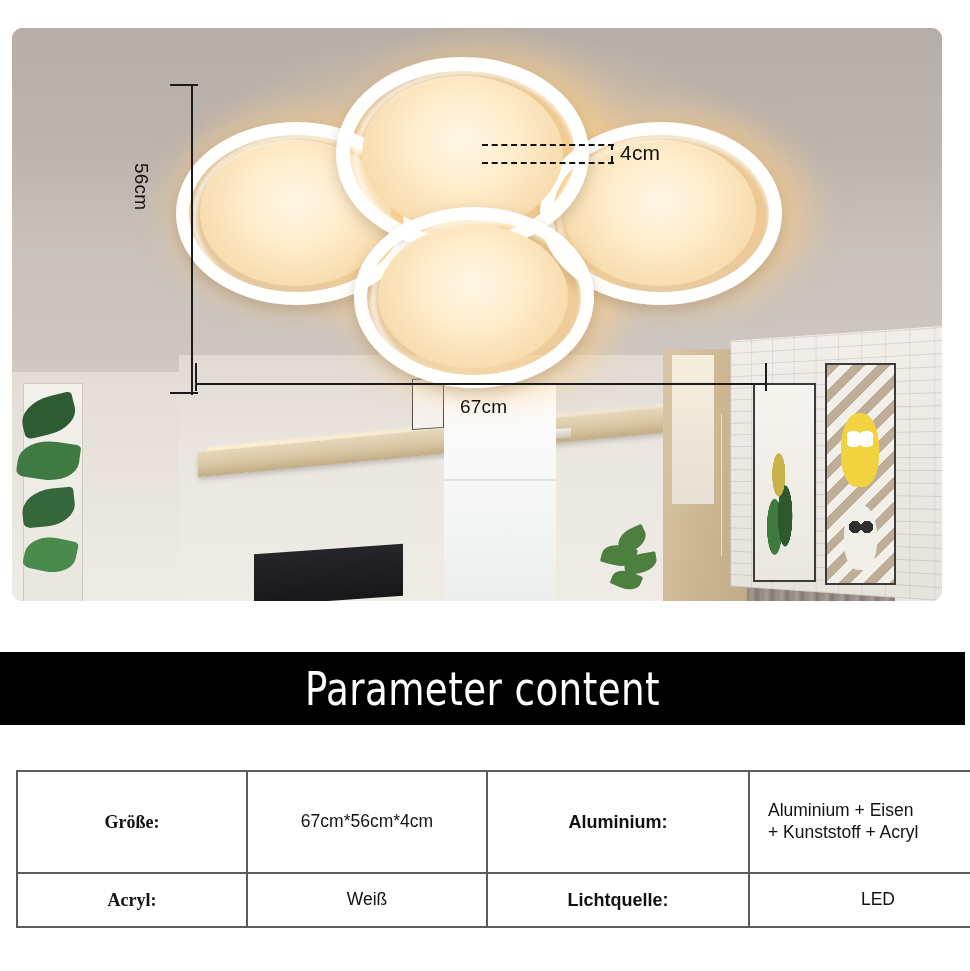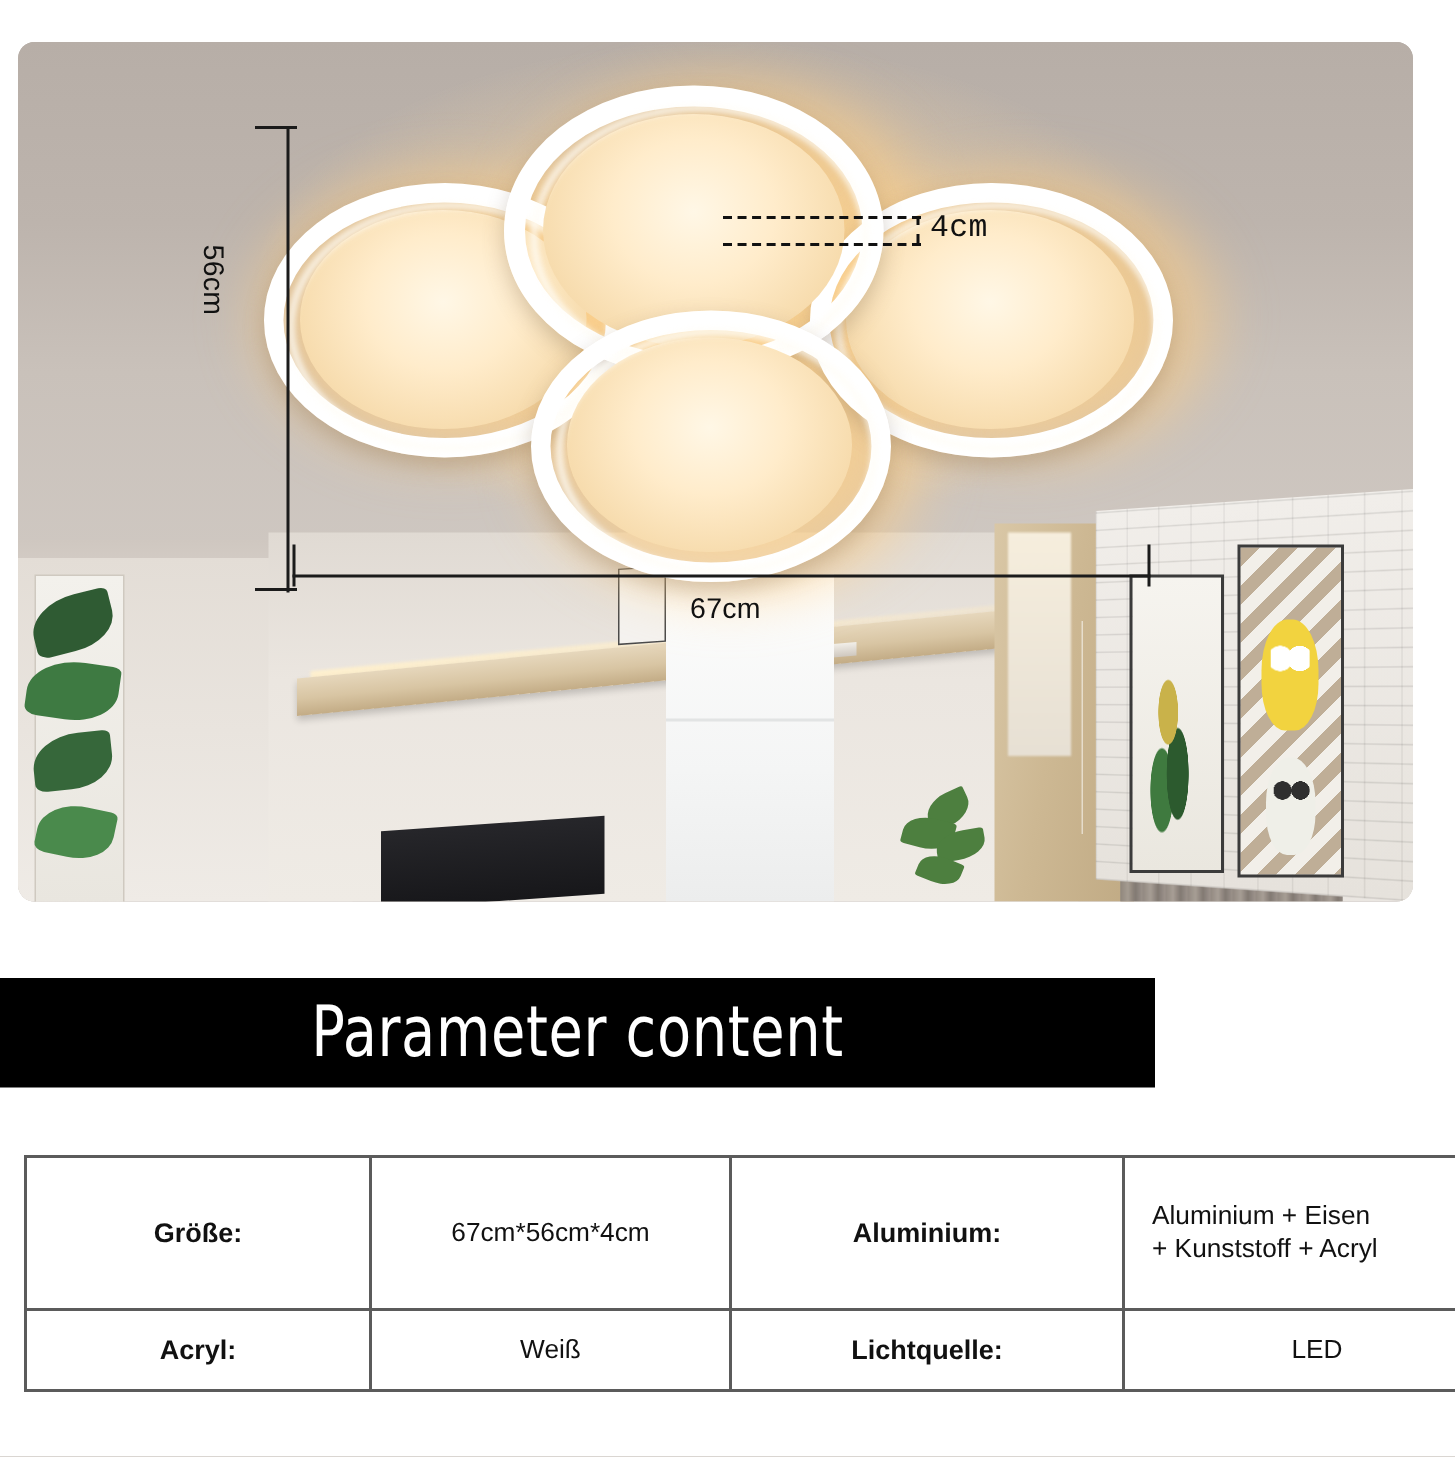--- a/index.html
+++ b/index.html
@@ -124,42 +124,42 @@
   }
 
   
   .dim-line{position:absolute;background:#1b1b1b;}
   .dim-label{position:absolute;color:#111;font-size:19px;letter-spacing:.2px;}
   .dash-h{position:absolute;height:0;border-top:2.4px dashed #111;}
   .dash-v{position:absolute;width:0;border-left:2.4px dashed #111;}
 
   
   #banner{
-    position:absolute;left:0;top:652px;width:770px;height:73px;background:#000;
+    position:absolute;left:0;top:652px;width:965px;height:73px;background:#000;
   }
   #banner span{
     position:absolute;left:0;top:0;width:100%;height:100%;
     display:flex;align-items:center;justify-content:center;
     color:#fff;font-size:47px;letter-spacing:.5px;
     font-family:"DejaVu Sans Condensed","Liberation Sans", sans-serif;
     transform:scaleX(.88);
   }
 
   
   #spec{
     position:absolute;left:16px;top:770px;width:922px;height:158px;
     border-collapse:collapse;table-layout:fixed;
   }
   #spec td{
     border:2px solid #5b5b5b;padding:0 6px;text-align:center;vertical-align:middle;
     font-size:17.5px;color:#111;line-height:1.25;
   }
   #spec td.k{font-weight:bold;font-size:18px;}
   #spec td.ml{text-align:left;padding-left:18px;}
-  .c1{width:216px;} .c2{width:226px;} .c3{width:248px;} .c4{width:232px;}
+  .c1{width:216px;font-family:Liberation Serif, serif;} .c2{width:226px;} .c3{width:248px;} .c4{width:232px;}
 </style>
 </head>
 <body>
 
 <div id="photo">
 
   <div class="ceiling"></div>
   <div class="room"></div>
 
   <div class="wall-left"></div>
@@ -237,21 +237,21 @@
 
   <div class="dash-h" style="left:50.5%;top:20.3%;width:14.2%;"></div>
   <div class="dash-h" style="left:50.5%;top:23.3%;width:14.2%;"></div>
   <div class="dash-v" style="left:64.4%;top:20.3%;height:3.1%;"></div>
 </div>
 
 <div class="dim-label" style="left:152px;top:163px;transform:rotate(90deg);transform-origin:left top;">56cm</div>
 
 <div class="dim-label" style="left:460px;top:396px;">67cm</div>
 
-<div class="dim-label" style="left:620px;top:141px;font-size:21px;font-family:Liberation Mono, monospace;">4cm</div>
+<div class="dim-label" style="left:620px;top:141px;font-size:21px;">4cm</div>
 
 <div id="banner">
   <span>Parameter content</span>
 </div>
 
 <table id="spec">
   <tbody>
     <tr>
       <td class="k c1">Größe:</td>
       <td class="c2">67cm*56cm*4cm</td>

